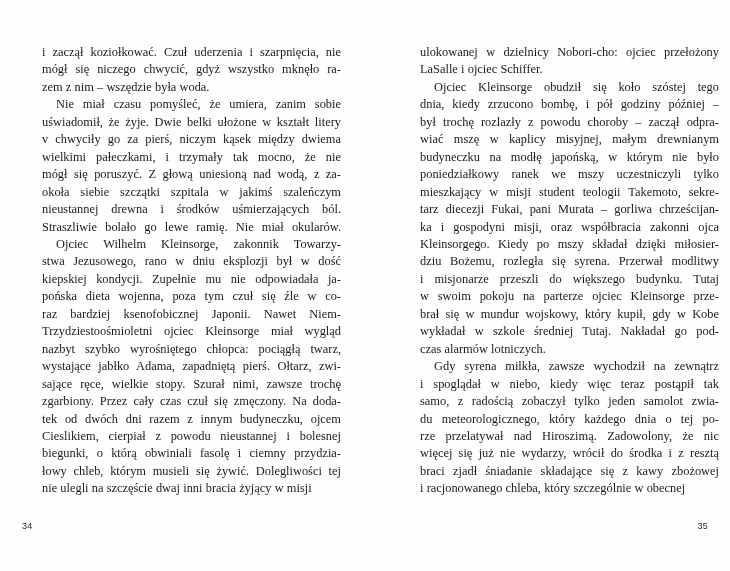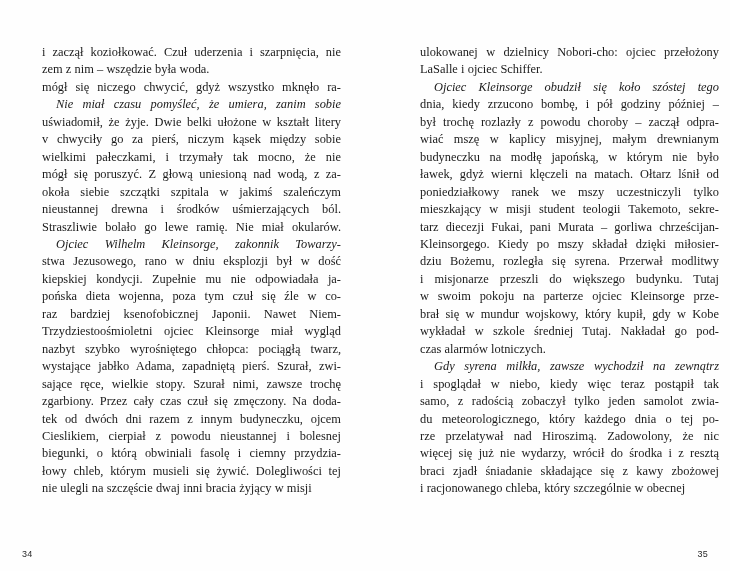--- a/index.html
+++ b/index.html
@@ -60,85 +60,84 @@
   .line.last {
     text-align: right;
     text-align-last: left;
     white-space: normal;
   }
   .line.indent {
     text-indent: 14px;
     text-align: justify;
     text-align-last: justify;
     white-space: normal;
-    font-style: italic;
   }
 
   .folio {
     position: absolute;
-    bottom: 12px;
+    bottom: 40px;
     font-family: "Liberation Sans", "DejaVu Sans", sans-serif;
     font-size: 9px;
     color: #2a2a2a;
     letter-spacing: 0.2px;
     text-align: right;
   }
   .folio-left  { left: 22px; }
   .folio-right { right: 22px; }
 </style>
 </head>
 <body>
 
 <div class="spread">
 
   <div class="page page-left">
     <div class="text-block">
         <span class="line just">i zaczął koziołkować. Czuł uderzenia i szarpnięcia, nie</span>
+        <span class="line just">mógł się niczego chwycić, gdyż wszystko mknęło ra-</span>
         <span class="line last">zem z nim – wszędzie była woda.</span>
-        <span class="line just">mógł się niczego chwycić, gdyż wszystko mknęło ra-</span>
         <span class="line indent">Nie miał czasu pomyśleć, że umiera, zanim sobie</span>
         <span class="line just">uświadomił, że żyje. Dwie belki ułożone w kształt litery</span>
-        <span class="line just">v chwyciły go za pierś, niczym kąsek między sobie</span>
+        <span class="line just">v chwyciły go za pierś, niczym kąsek między dwiema</span>
         <span class="line just">wielkimi pałeczkami, i trzymały tak mocno, że nie</span>
         <span class="line just">mógł się poruszyć. Z głową uniesioną nad wodą, z za-</span>
         <span class="line just">okoła siebie szczątki szpitala w jakimś szaleńczym</span>
         <span class="line just">nieustannej drewna i środków uśmierzających ból.</span>
         <span class="line just">Straszliwie bolało go lewe ramię. Nie miał okularów.</span>
         <span class="line indent">Ojciec Wilhelm Kleinsorge, zakonnik Towarzy-</span>
         <span class="line just">stwa Jezusowego, rano w dniu eksplozji był w dość</span>
         <span class="line just">kiepskiej kondycji. Zupełnie mu nie odpowiadała ja-</span>
         <span class="line just">pońska dieta wojenna, poza tym czuł się źle w co-</span>
         <span class="line just">raz bardziej ksenofobicznej Japonii. Nawet Niem-</span>
         <span class="line just">Trzydziestoośmioletni ojciec Kleinsorge miał wygląd</span>
         <span class="line just">nazbyt szybko wyrośniętego chłopca: pociągłą twarz,</span>
-        <span class="line just">wystające jabłko Adama, zapadniętą pierś. Szurał, zwi-</span>
+        <span class="line just">wystające jabłko Adama, zapadniętą pierś. Ołtarz, zwi-</span>
         <span class="line just">sające ręce, wielkie stopy. Szurał nimi, zawsze trochę</span>
         <span class="line just">zgarbiony. Przez cały czas czuł się zmęczony. Na doda-</span>
         <span class="line just">tek od dwóch dni razem z innym budyneczku, ojcem</span>
         <span class="line just">Cieslikiem, cierpiał z powodu nieustannej i bolesnej</span>
         <span class="line just">biegunki, o którą obwiniali fasolę i ciemny przydzia-</span>
         <span class="line just">łowy chleb, którym musieli się żywić. Dolegliwości tej</span>
         <span class="line last">nie ulegli na szczęście dwaj inni bracia żyjący w misji</span>
       </div>
     <div class="folio folio-left">34</div>
   </div>
 
   <div class="page page-right">
     <div class="text-block">
         <span class="line just">ulokowanej w dzielnicy Nobori-cho: ojciec przełożony</span>
         <span class="line last">LaSalle i ojciec Schiffer.</span>
         <span class="line indent">Ojciec Kleinsorge obudził się koło szóstej tego</span>
         <span class="line just">dnia, kiedy zrzucono bombę, i pół godziny później –</span>
         <span class="line just">był trochę rozlazły z powodu choroby – zaczął odpra-</span>
         <span class="line just">wiać mszę w kaplicy misyjnej, małym drewnianym</span>
         <span class="line just">budyneczku na modłę japońską, w którym nie było</span>
-        <span class="line just">ławek, gdyż wierni klęczeli na matach. Ołtarz lśnił od</span>
         <span class="line just">poniedziałkowy ranek we mszy uczestniczyli tylko</span>
         <span class="line just">mieszkający w misji student teologii Takemoto, sekre-</span>
         <span class="line just">tarz diecezji Fukai, pani Murata – gorliwa chrześcijan-</span>
+        <span class="line just">ka i gospodyni misji, oraz współbracia zakonni ojca</span>
         <span class="line just">Kleinsorgego. Kiedy po mszy składał dzięki miłosier-</span>
         <span class="line just">dziu Bożemu, rozległa się syrena. Przerwał modlitwy</span>
         <span class="line just">i misjonarze przeszli do większego budynku. Tutaj</span>
         <span class="line just">w swoim pokoju na parterze ojciec Kleinsorge prze-</span>
         <span class="line just">brał się w mundur wojskowy, który kupił, gdy w Kobe</span>
         <span class="line just">wykładał w szkole średniej Tutaj. Nakładał go pod-</span>
         <span class="line last">czas alarmów lotniczych.</span>
         <span class="line indent">Gdy syrena milkła, zawsze wychodził na zewnątrz</span>
         <span class="line just">i spoglądał w niebo, kiedy więc teraz postąpił tak</span>
         <span class="line just">samo, z radością zobaczył tylko jeden samolot zwia-</span>

